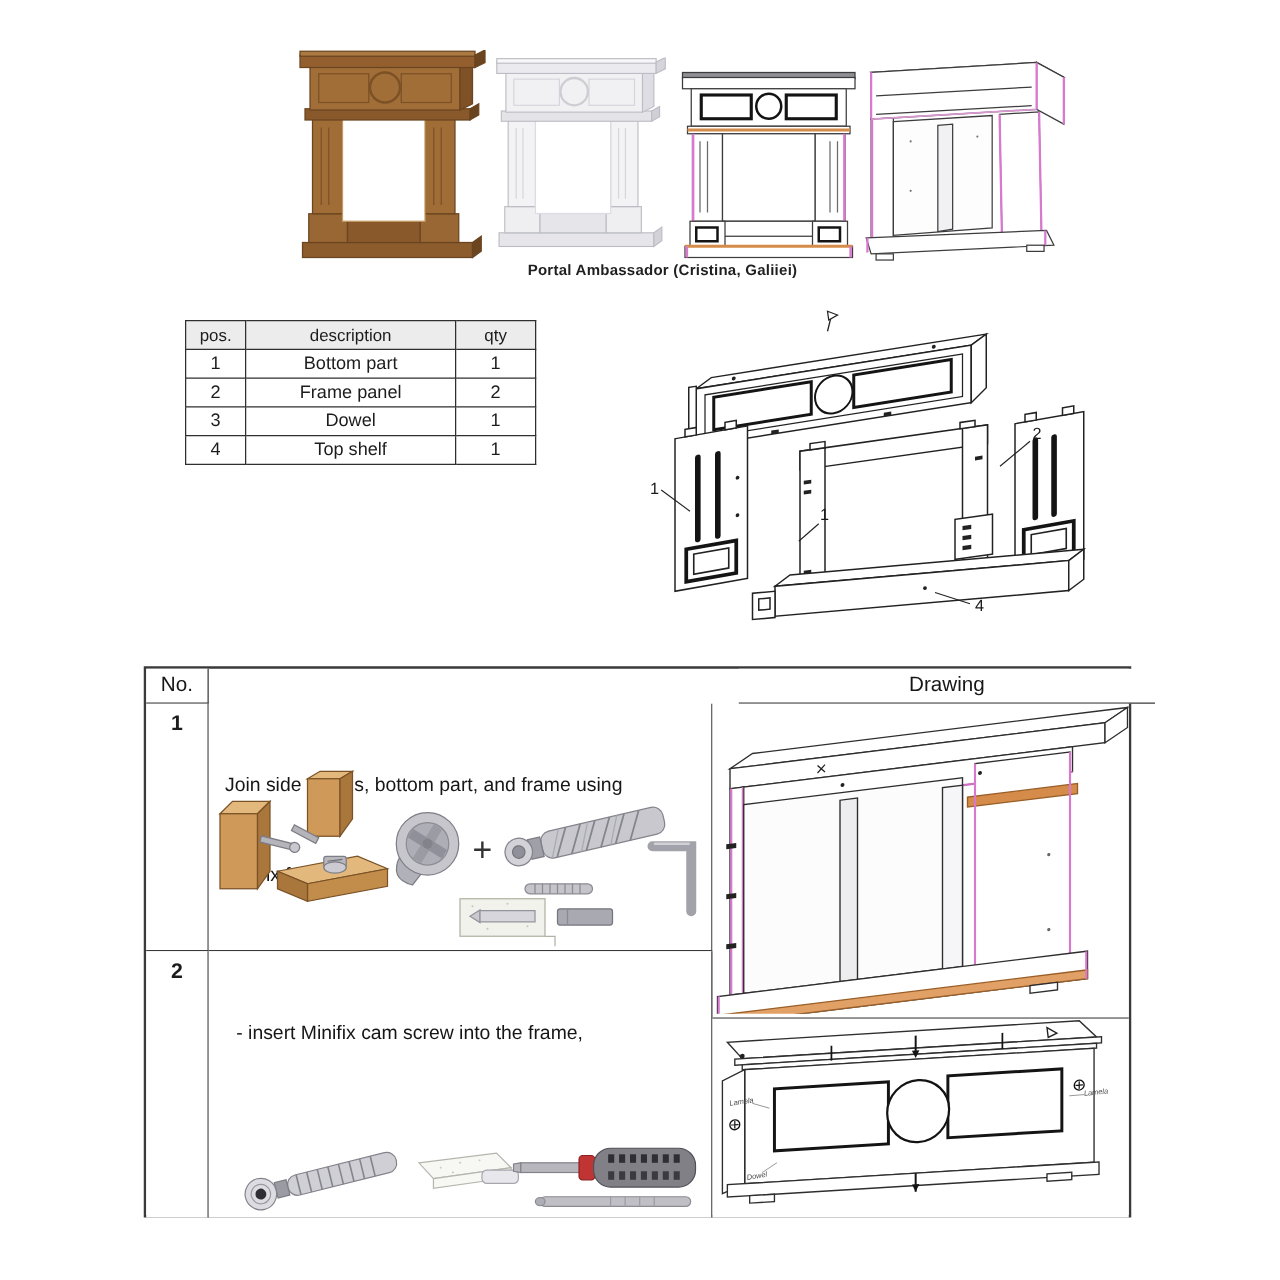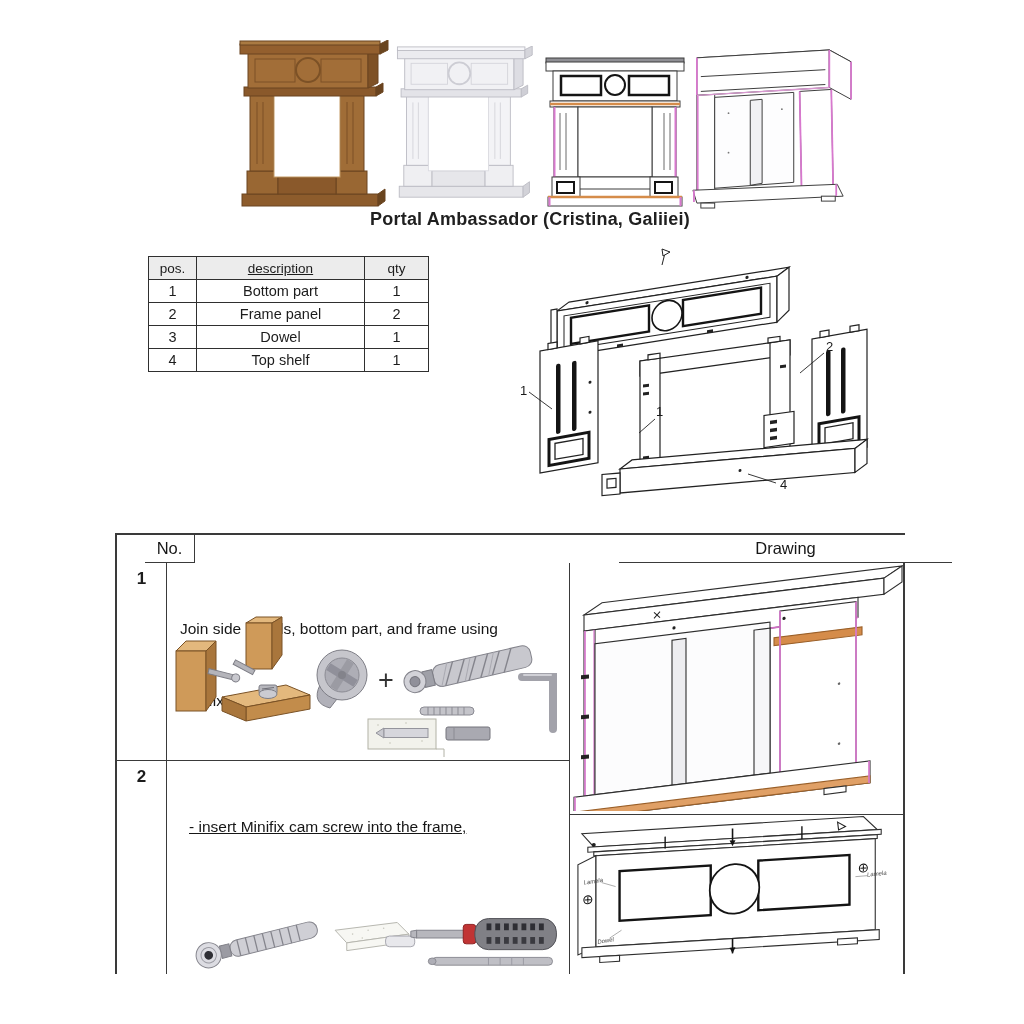--- a/index.html
+++ b/index.html
@@ -3,39 +3,39 @@
 <meta charset="utf-8">
 <style>
   html,body { margin:0; padding:0; background:#ffffff; }
   body { font-family:"Liberation Sans", sans-serif; color:#1c1c1c; }
   .page { position:relative; width:1024px; height:1024px; background:#ffffff; overflow:hidden; }
 
   .abs { position:absolute; }
 
   
   .main-title { position:absolute; left:230px; top:209px; width:600px; text-align:center;
-    font-size:18px; font-weight:bold; color:#1f1f1f; letter-spacing:0.2px; }
+    font-size:12px; font-weight:bold; color:#1f1f1f; letter-spacing:0.2px; }
 
   
   .parts-table { position:absolute; left:148px; top:256px; border-collapse:collapse; table-layout:fixed; }
   .parts-table td, .parts-table th { border:1.6px solid #2f2f2f; text-align:center; vertical-align:middle;
     padding:0; height:22px; background:#ffffff; }
   .parts-table th { background:#ececec; font-weight:normal; font-size:13.5px;margin-top:38px; }
   .parts-table td { font-size:14.5px; }
-  .pt-pos { width:47px; } .pt-desc { width:167px;text-decoration:underline; } .pt-qty { width:63px; }
+  .pt-pos { width:47px; } .pt-desc { width:167px; } .pt-qty { width:63px; }
 
   
   .optable { position:absolute; left:115px; top:533px; width:790px; height:441px;
     border:2px solid #3a3a3a; box-sizing:border-box; background:#fff; }
   .ot-cell { position:absolute; box-sizing:border-box; background:#fff; }
   .b-r { border-right:1.6px solid #3a3a3a; } .b-b { border-bottom:1.6px solid #3a3a3a; }
-  .ot-head { display:flex; align-items:center; justify-content:center; font-size:16.5px; color:#161616;margin-left:28px; }
+  .ot-head { display:flex; align-items:center; justify-content:center; font-size:16.5px; color:#161616; }
   .ot-num { font-size:17px; font-weight:bold; text-align:center; padding-top:6px; }
   .ot-text { font-size:15.5px; line-height:24px; color:#161616; padding:6px 4px 0 13px; white-space:pre-wrap; }
-  .ind1 { padding-left:9px;text-decoration:underline; }
+  .ind1 { padding-left:9px; }
 
   svg { display:block; }
   .tinylabel { font-size:6px; fill:#4a4a4a; font-style:italic; }
   .numlabel { font-size:13px; fill:#1a1a1a; }
 </style>
 </head>
 <body>
 
 <div class="page">
 

